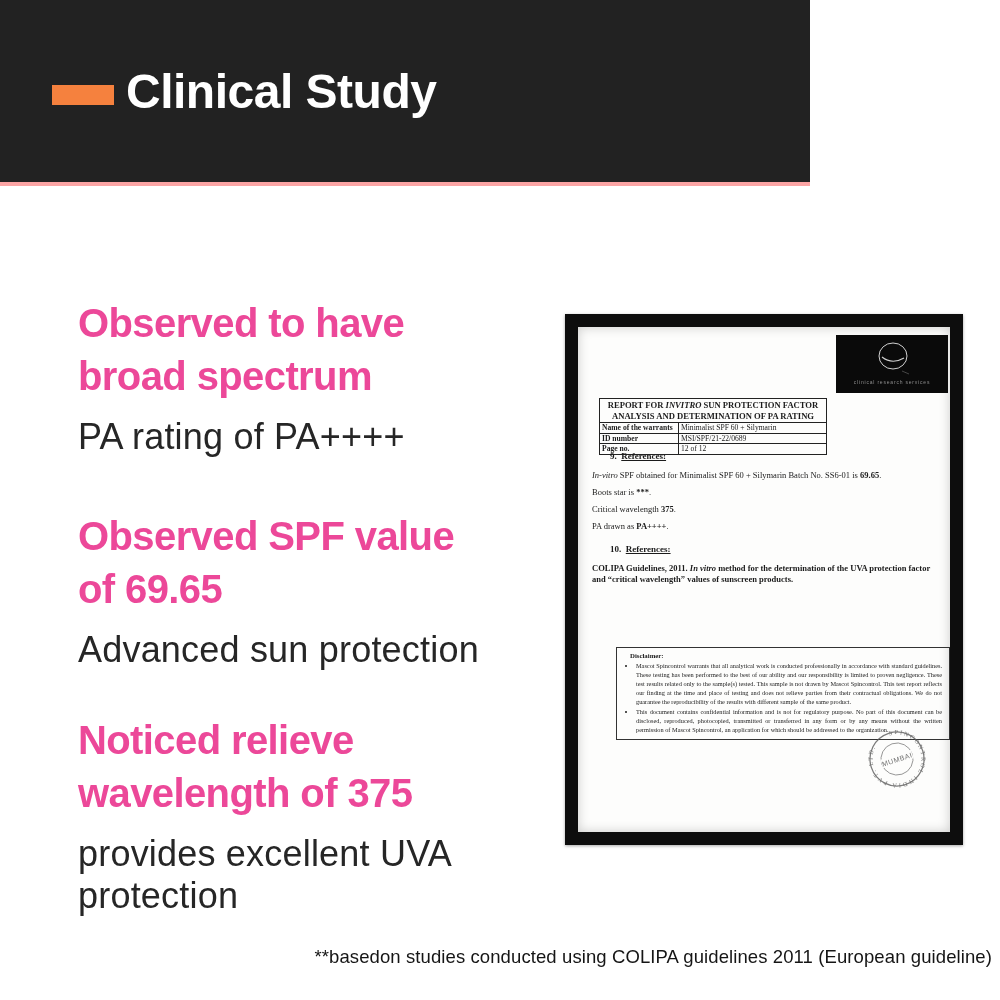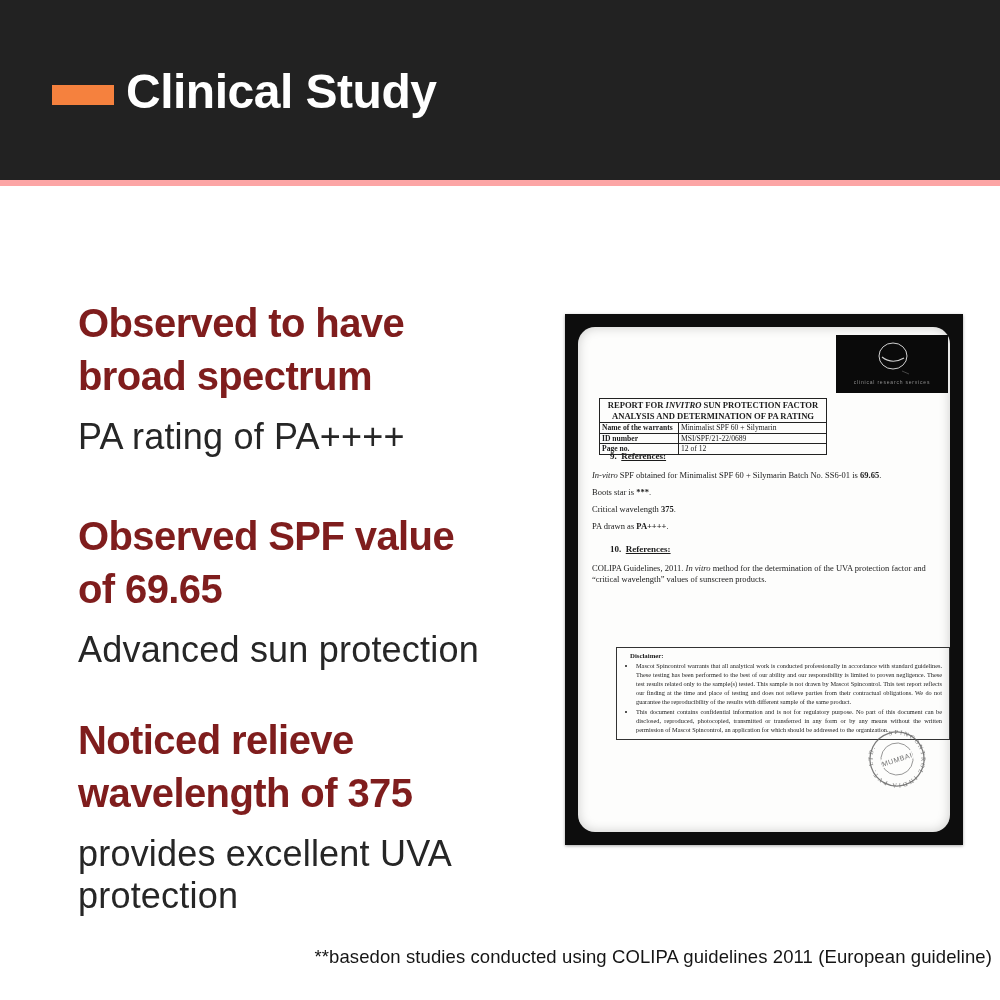--- a/index.html
+++ b/index.html
@@ -3,56 +3,56 @@
 <meta charset="utf-8">
 <style>
   html,body{margin:0;padding:0;}
   body{
     width:1000px;height:1000px;position:relative;overflow:hidden;
     background:#ffffff;
     font-family:"Liberation Sans","DejaVu Sans",sans-serif;
   }
   
   .banner{
-    position:absolute;left:0;top:0;width:1000px;height:186px;
-    background:#222222;border-bottom:6px solid #fca5a5;box-sizing:border-box;padding-left:18px;
+    position:absolute;left:0;top:0;width:810px;height:186px;
+    background:#222222;border-bottom:4px solid #fca5a5;box-sizing:border-box;padding-left:18px;
   }
   .dash{position:absolute;left:52px;top:85px;width:62px;height:20px;background:#F5813E;}
   .banner-title{
     position:absolute;left:126px;top:64px;
     font-size:48px;font-weight:700;color:#ffffff;letter-spacing:-0.5px;
   }
   
   .claim{position:absolute;left:78px;width:480px;}
-  .claim-title{font-size:40px;line-height:53px;font-weight:700;color:#7f1d1d;letter-spacing:-0.6px;}
+  .claim-title{font-size:40px;line-height:53px;font-weight:700;color:#ec4899;letter-spacing:-0.6px;}
   .claim-sub{margin-top:13px;font-size:36px;color:#262626;letter-spacing:0.2px;}
   #claim-0{top:297px}
   #claim-1{top:510px}
   #claim-2{top:714px}
   
   .frame{
     position:absolute;left:565px;top:314px;width:398px;height:531px;
     background:#0d0d0d;box-sizing:border-box;padding:13px;
     box-shadow:0 1px 3px rgba(0,0,0,.35);
   }
   .page{
     position:relative;width:100%;height:100%;background:#fdfdfc;
     box-shadow:inset 0 0 12px rgba(0,0,0,.20);
-    font-family:"Liberation Serif","DejaVu Serif",serif;color:#1b1b1b;border-radius:17px;
+    font-family:"Liberation Serif","DejaVu Serif",serif;color:#1b1b1b;
   }
   .logo-box{position:absolute;top:8px;right:2px;width:112px;height:58px;}
   .report-table{position:absolute;left:21px;top:71px;width:228px;border-collapse:collapse;}
   .report-table td{border:1px solid #222;font-size:7.6px;line-height:9.5px;padding:0 2px;vertical-align:middle;}
   .report-table .hdr{font-size:8.6px;font-weight:700;text-align:center;line-height:10.5px;padding:1px 2px;}
   .report-table .lbl{font-weight:700;width:74px;}
   .doc-body{position:absolute;left:14px;right:14px;top:124px;font-size:8.5px;line-height:11px;}
   .sec-head{margin:0 0 8px 18px;font-weight:700;font-size:9px;}
   .sec-head .und{text-decoration:underline;}
   .cline{margin:1px 0 6px 0;}
-  .refs-body{margin:0;}
+  .refs-body{margin:0;font-weight:bold;}
   .disclaimer{
     position:absolute;left:38px;top:320px;width:318px;
     border:1px solid #333;padding:3px 7px 4px 7px;
     font-size:6.3px;line-height:9px;text-align:justify;
   }
   .disclaimer-head{font-weight:700;font-size:6.8px;margin-left:6px;}
   .disclaimer ul{margin:1px 0 0 0;padding-left:12px;}
   .disclaimer li{margin-bottom:1px;}
   .stamp{position:absolute;left:286px;top:399px;width:66px;height:66px;transform:rotate(-18deg);opacity:.8;}
   

